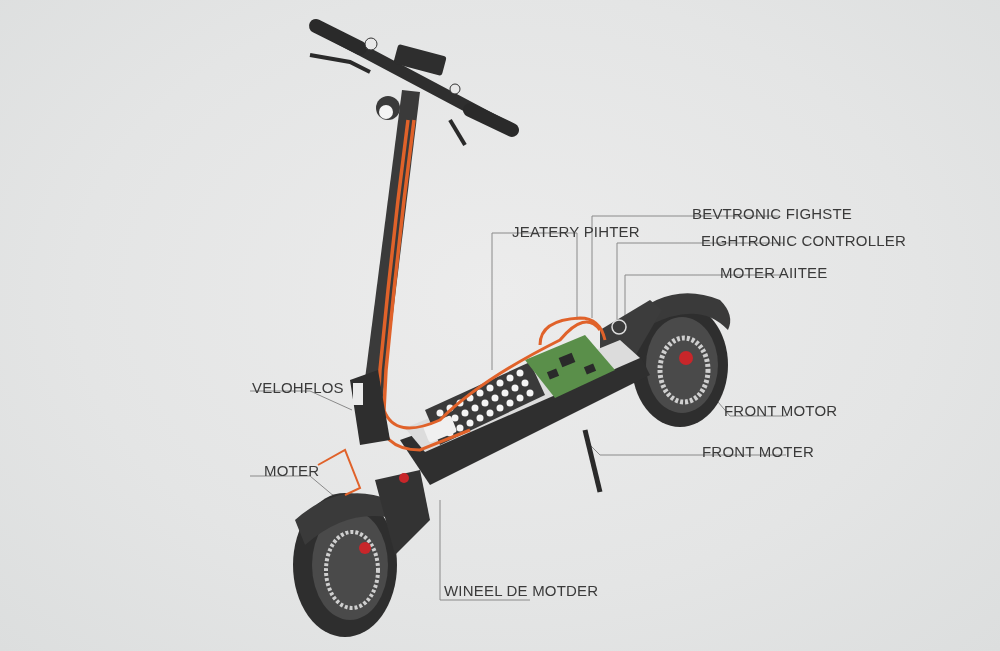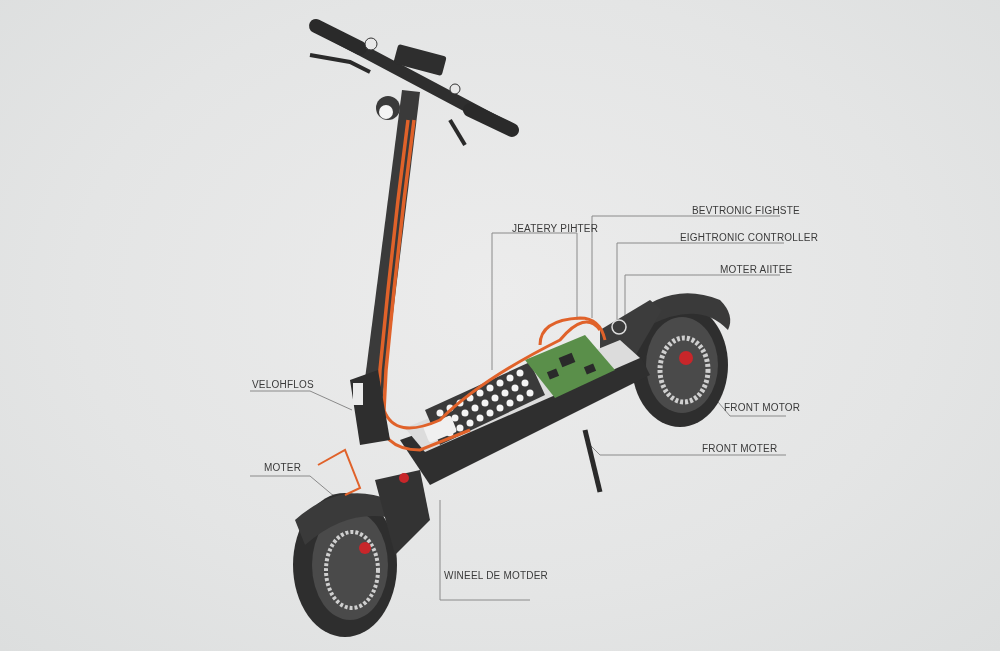--- a/index.html
+++ b/index.html
@@ -6,21 +6,21 @@
   body {
     width: 1000px; height: 651px; overflow: hidden;
     background: radial-gradient(ellipse at 50% 45%, #ececec 0%, #e4e5e5 60%, #dcdede 100%);
     font-family: "Liberation Sans", sans-serif;
     position: relative;
   }
   .stage { position: absolute; left: 0; top: 0; width: 1000px; height: 651px; }
   .label {
     position: absolute;
     font-family: "Liberation Sans", sans-serif;
-    font-size: 10px;
+    font-size: 15px;
     color: #3a3a3a;
     letter-spacing: 0.2px;
     white-space: nowrap;
     text-transform: uppercase;
   }
 </style>
 </head>
 <body>
 
 <div class="stage">
@@ -131,20 +131,20 @@
       <circle cx="365" cy="548" r="6" fill="#c8262a"></circle>
       <path d="M375,480 L420,470 L430,520 L395,555 Z" fill="#333"></path>
       <circle cx="404" cy="478" r="5" fill="#c8262a"></circle>
     </g>
 
     <path d="M318,465 L345,450 L360,488 L345,495" stroke="#e0622a" stroke-width="2" fill="none"></path>
   </svg>
 
   <div class="label" style="left:512px;top:223px">JEATERY PIHTER</div>
   <div class="label" style="left:692px;top:205px">BEVTRONIC FIGHSTE</div>
-  <div class="label" style="left:680px;top:232px">EIGHTRONIC CONTROLLER</div>
+  <div class="label" style="left:701px;top:232px">EIGHTRONIC CONTROLLER</div>
   <div class="label" style="left:720px;top:264px">MOTER AIITEE</div>
   <div class="label" style="left:724px;top:402px">FRONT MOTOR</div>
   <div class="label" style="left:702px;top:443px">FRONT MOTER</div>
   <div class="label" style="left:252px;top:379px">VELOHFLOS</div>
   <div class="label" style="left:264px;top:462px">MOTER</div>
-  <div class="label" style="left:444px;top:570px">WINEEL DE MOTDER</div>
+  <div class="label" style="left:444px;top:582px">WINEEL DE MOTDER</div>
 </div>
 
 </body></html>

